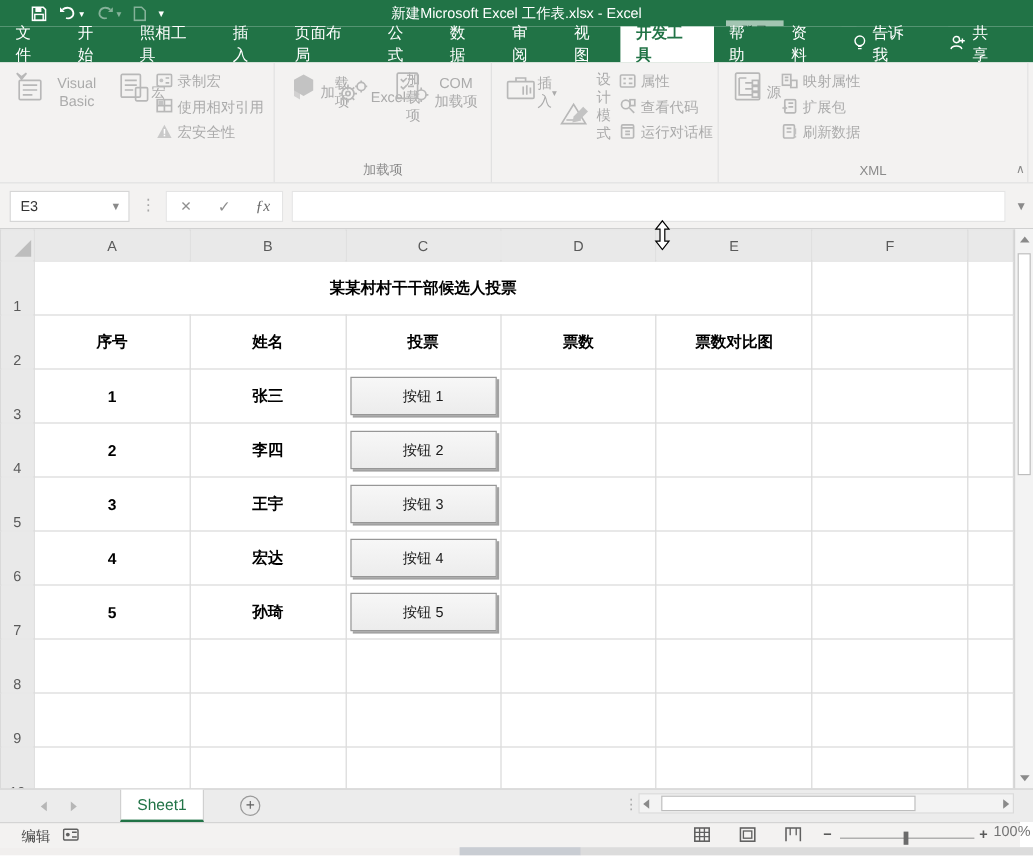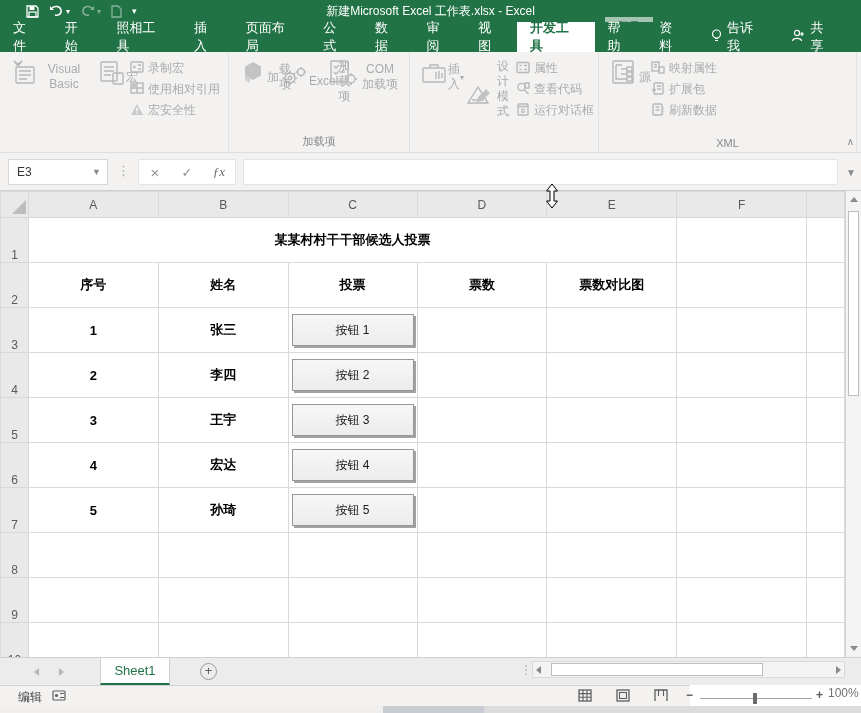--- a/index.html
+++ b/index.html
@@ -75,21 +75,21 @@
   .tabbar { position:absolute; top:657px; left:0; width:861px; height:28px; background:#ececec; border-top:1px solid #cfcfcf; }
   .nav-arrows { position:absolute; left:34px; top:10px; display:flex; gap:20px; opacity:.55; }
   .sheettab { position:absolute; left:100px; top:0; width:70px; height:27px; background:#fff; border-right:1px solid #d0d0d0; border-left:1px solid #d0d0d0; border-bottom:2px solid #217346; color:#217346; font-size:13px; display:flex; align-items:center; justify-content:center; }
   .addsheet { position:absolute; left:200px; top:5px; width:17px; height:17px; border:1px solid #9a9a9a; border-radius:50%; color:#5f5f5f; font-size:13px; line-height:14px; text-align:center; }
   .tdots { position:absolute; left:520px; top:5px; color:#a8a8a8; font-size:12px; }
   .hscroll { position:absolute; left:532px; top:3px; width:313px; height:17px; background:#f3f3f3; border:1px solid #dadada; }
   .hs-l { position:absolute; left:3px; top:4px; } .hs-r { position:absolute; right:3px; top:4px; }
   .hthumb { position:absolute; left:18px; top:1px; width:212px; height:13px; background:#fff; border:1px solid #bdbdbd; }
 
   
-  .statusbar { position:absolute; top:685px; left:0; width:690px; height:21px; background:#f3f2f1; border-top:1px solid #d4d4d4; font-size:12px; color:#444; }
+  .statusbar { position:absolute; top:685px; left:0; width:850px; height:21px; background:#f3f2f1; border-top:1px solid #d4d4d4; font-size:12px; color:#444; }
   .sb-mode { position:absolute; left:18px; top:3px; }
   .sb-macro { position:absolute; left:52px; top:3px; }
   .sb-views { position:absolute; left:578px; top:3px; display:flex; gap:24px; }
   .sb-zoomminus { position:absolute; left:686px; top:2px; color:#595959; font-weight:bold; }
   .sb-ztrack { position:absolute; left:700px; top:12px; width:112px; height:1px; background:#a0a0a0; }
   .sb-zthumb { position:absolute; left:753px; top:7px; width:4px; height:11px; background:#6b6b6b; }
   .sb-zoomplus { position:absolute; left:816px; top:2px; color:#595959; font-weight:bold; }
   .sb-zoompct { position:absolute; left:828px; top:0; color:#737373; }
 
   

